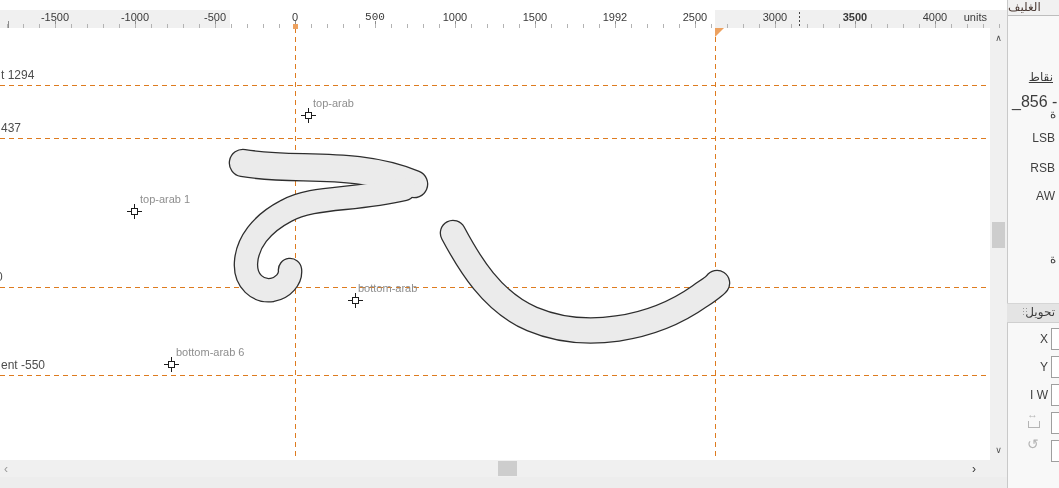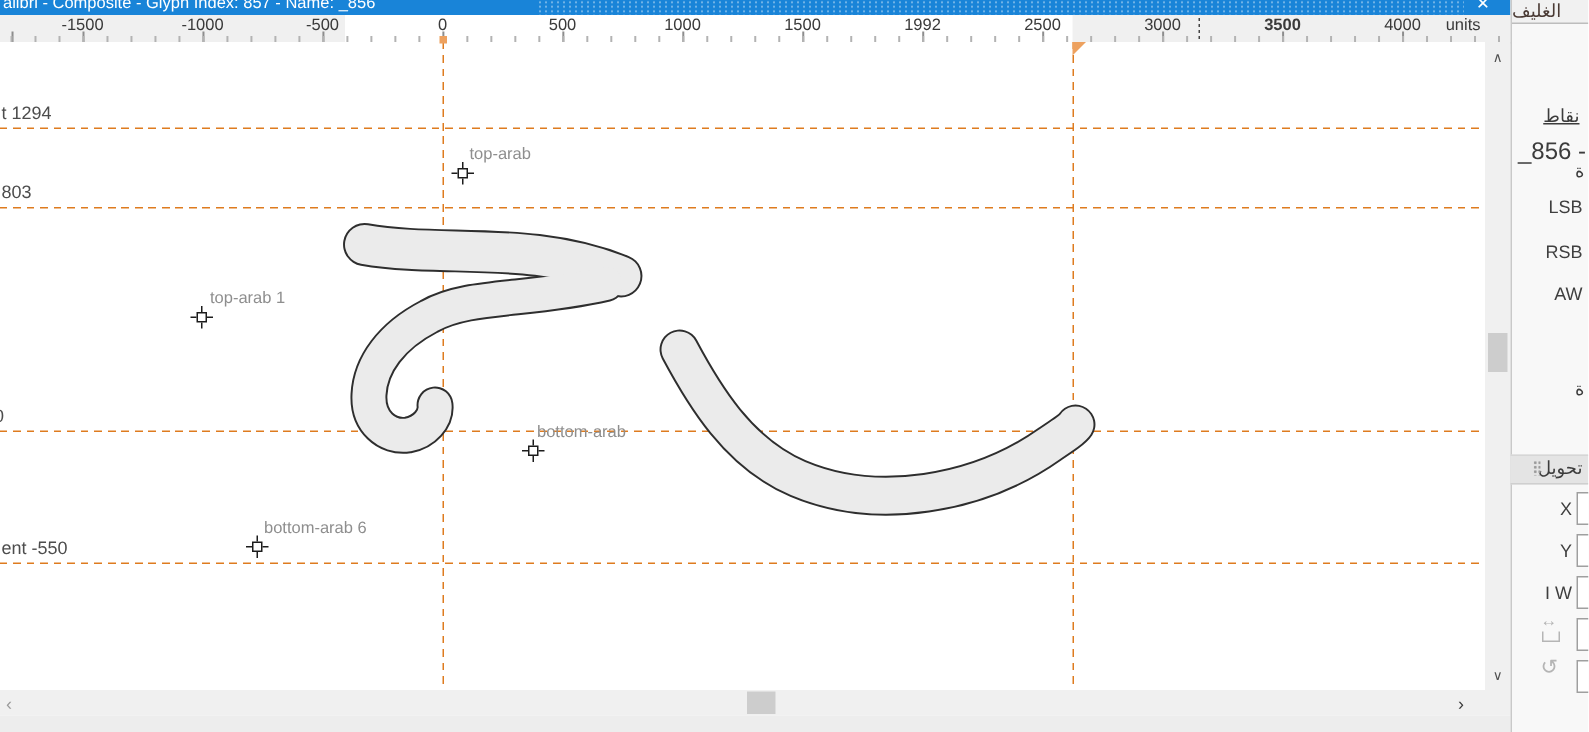--- a/index.html
+++ b/index.html
@@ -78,54 +78,49 @@
   .icon-w-arrow{position:absolute;left:1027px;top:408px;font-size:11px;color:#b5b5b5;}
   .icon-w-bracket{position:absolute;left:1028px;top:421px;width:12px;height:7px;
       border:1px solid #b5b5b5;border-top:none;box-sizing:border-box;}
   .icon-rotate{position:absolute;left:1027px;top:436px;font-size:14px;color:#b5b5b5;}
 </style>
 </head>
 <body>
 
 <div class="screen">
 
-  <div class="titlebar">
-    <span class="title-text">alibri - Composite - Glyph Index: 857 - Name: _856</span>
-    <div class="title-dots"></div>
-    <span class="close-x">✕</span>
-  </div>
 
   <div class="ruler">
     <div class="ruler-highlight"></div>
     <div class="ticks-major"></div>
     <div class="ticks-minor"></div>
     <div id="ruler-nums">
         <span class="ruler-num" style="left: 35px;">-1500</span>
         <span class="ruler-num" style="left: 115px;">-1000</span>
         <span class="ruler-num" style="left: 195px;">-500</span>
         <span class="ruler-num" style="left: 275px;">0</span>
-        <span class="ruler-num" style="left: 355px;">500</span>
+        <span class="ruler-num" style="left: 355px; font-family: Liberation Mono, monospace;">500</span>
         <span class="ruler-num" style="left: 435px;">1000</span>
         <span class="ruler-num" style="left: 515px;">1500</span>
         <span class="ruler-num" style="left: 595px;">1992</span>
         <span class="ruler-num" style="left: 675px;">2500</span>
         <span class="ruler-num" style="left: 755px;">3000</span>
         <span class="ruler-num" style="left: 835px; font-weight: bold;">3500</span>
         <span class="ruler-num" style="left: 915px;">4000</span>
       </div>
     <div class="cursor-mark"></div>
     <span class="ruler-units">units</span>
   </div>
 
   <div class="canvas"></div>
   <div id="guide-layer">
       <div class="h-guide" style="top: 85px;"></div>
       <span class="guide-label" style="left: 1px; top: 68px;">t 1294</span>
       <div class="h-guide" style="top: 138px;"></div>
-      <span class="guide-label" style="left: 1px; top: 121px;">803</span>
+      <span class="guide-label" style="left: 1px; top: 121px;">437</span>
       <div class="h-guide" style="top: 287px;"></div>
       <span class="guide-label" style="left: -4px; top: 270px;">0</span>
       <div class="h-guide" style="top: 375px;"></div>
       <span class="guide-label" style="left: 1px; top: 358px;">ent -550</span>
       <div class="v-guide" style="left: 295px;"></div>
       <div class="v-guide" style="left: 715px;"></div>
     </div>
   <div class="origin-sq"></div>
   <div class="aw-marker"></div>
 

